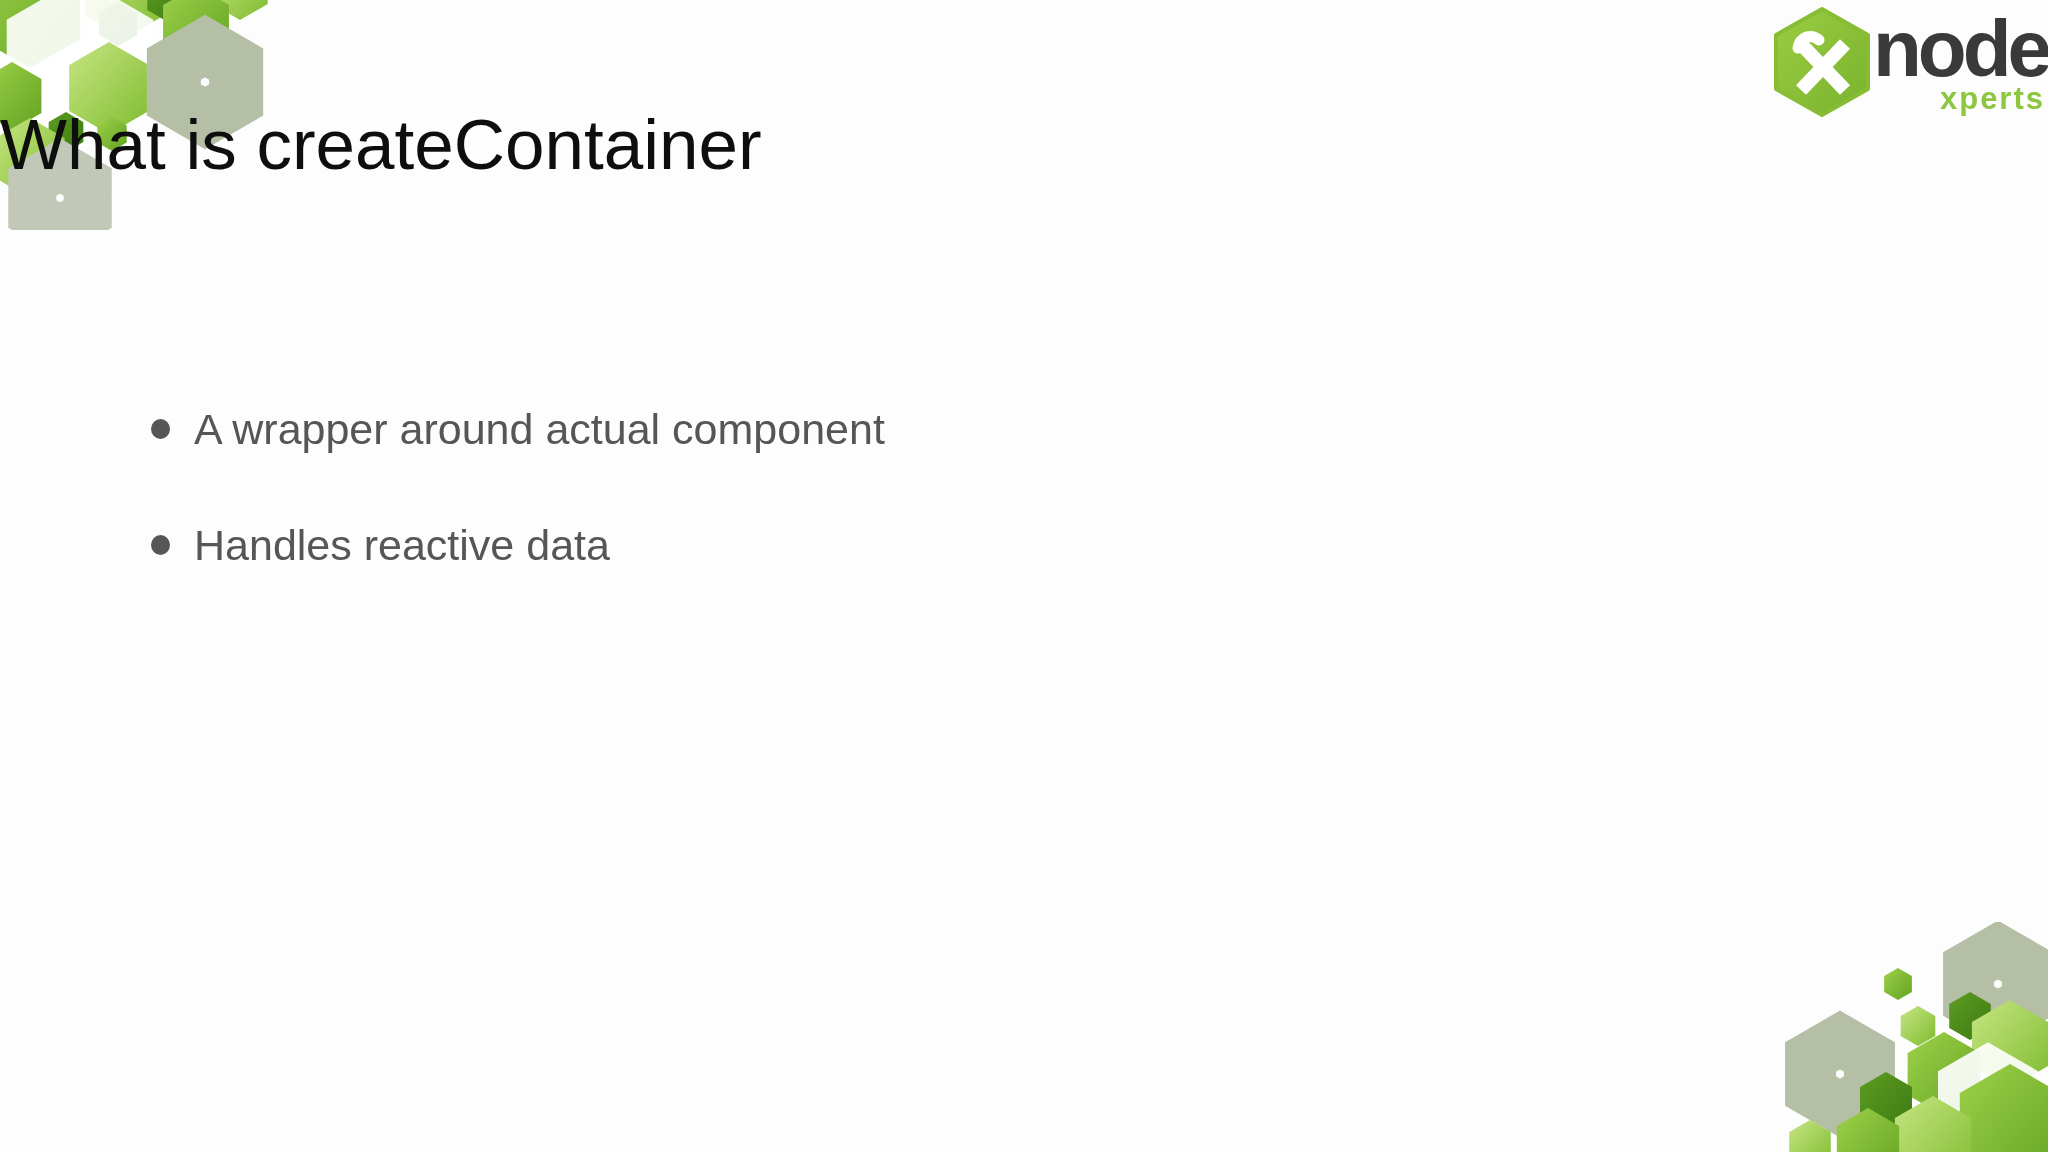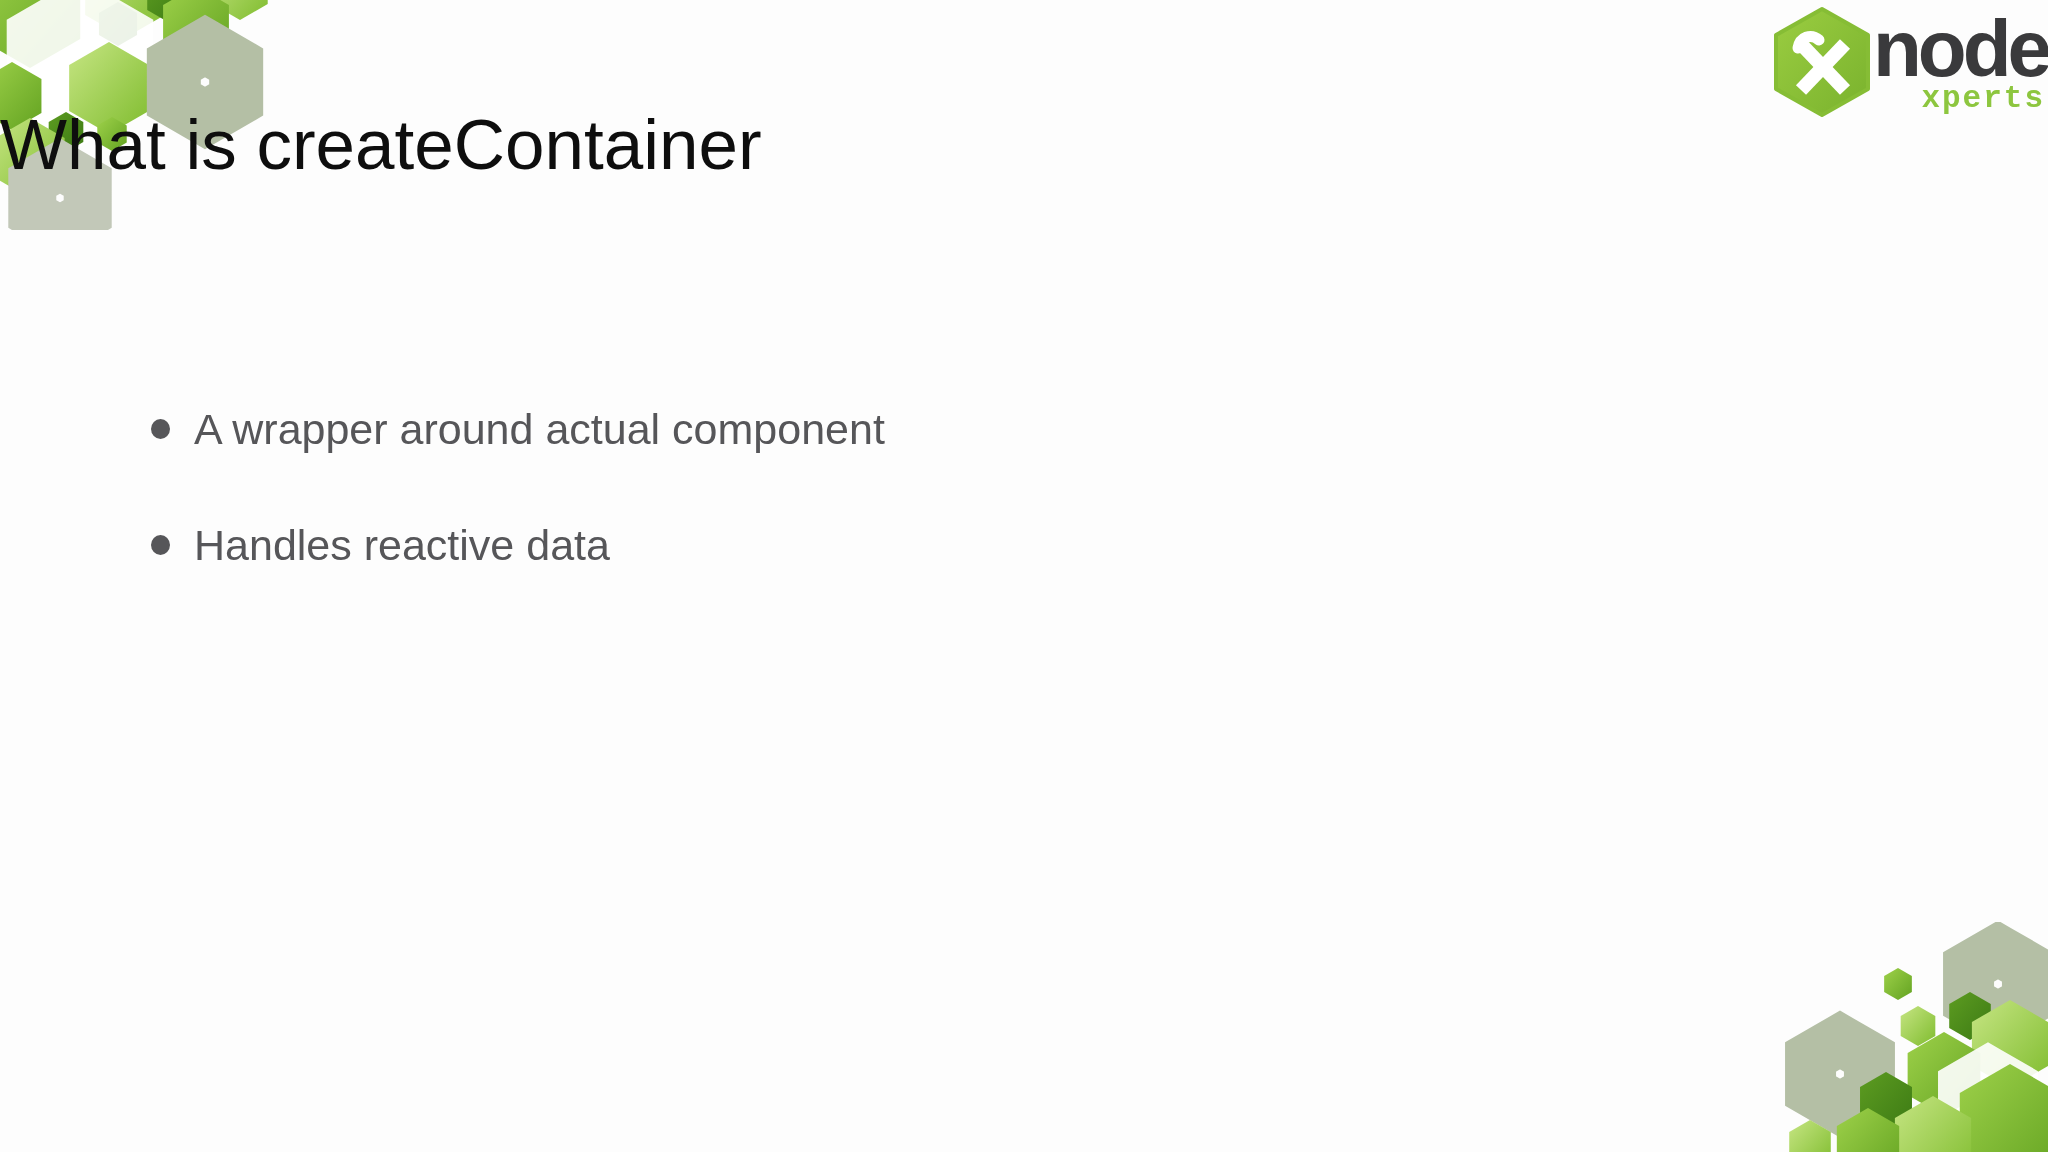--- a/index.html
+++ b/index.html
@@ -80,21 +80,20 @@
     line-height: 0.78;
   }
   .logo-suffix {
     font-size: 31px;
     font-weight: 700;
     color: #8dc63f;
     letter-spacing: 2px;
     margin-top: 3px;
     margin-right: 3px;
     line-height: 1;
-    font-family: Liberation Mono, monospace;
   }
 
   
   .deco { position: absolute; pointer-events: none; }
   .deco-tl { top: 0; left: 0; }
   .deco-br { bottom: 0; right: 0; }
 </style>
 </head>
 <body>
 

